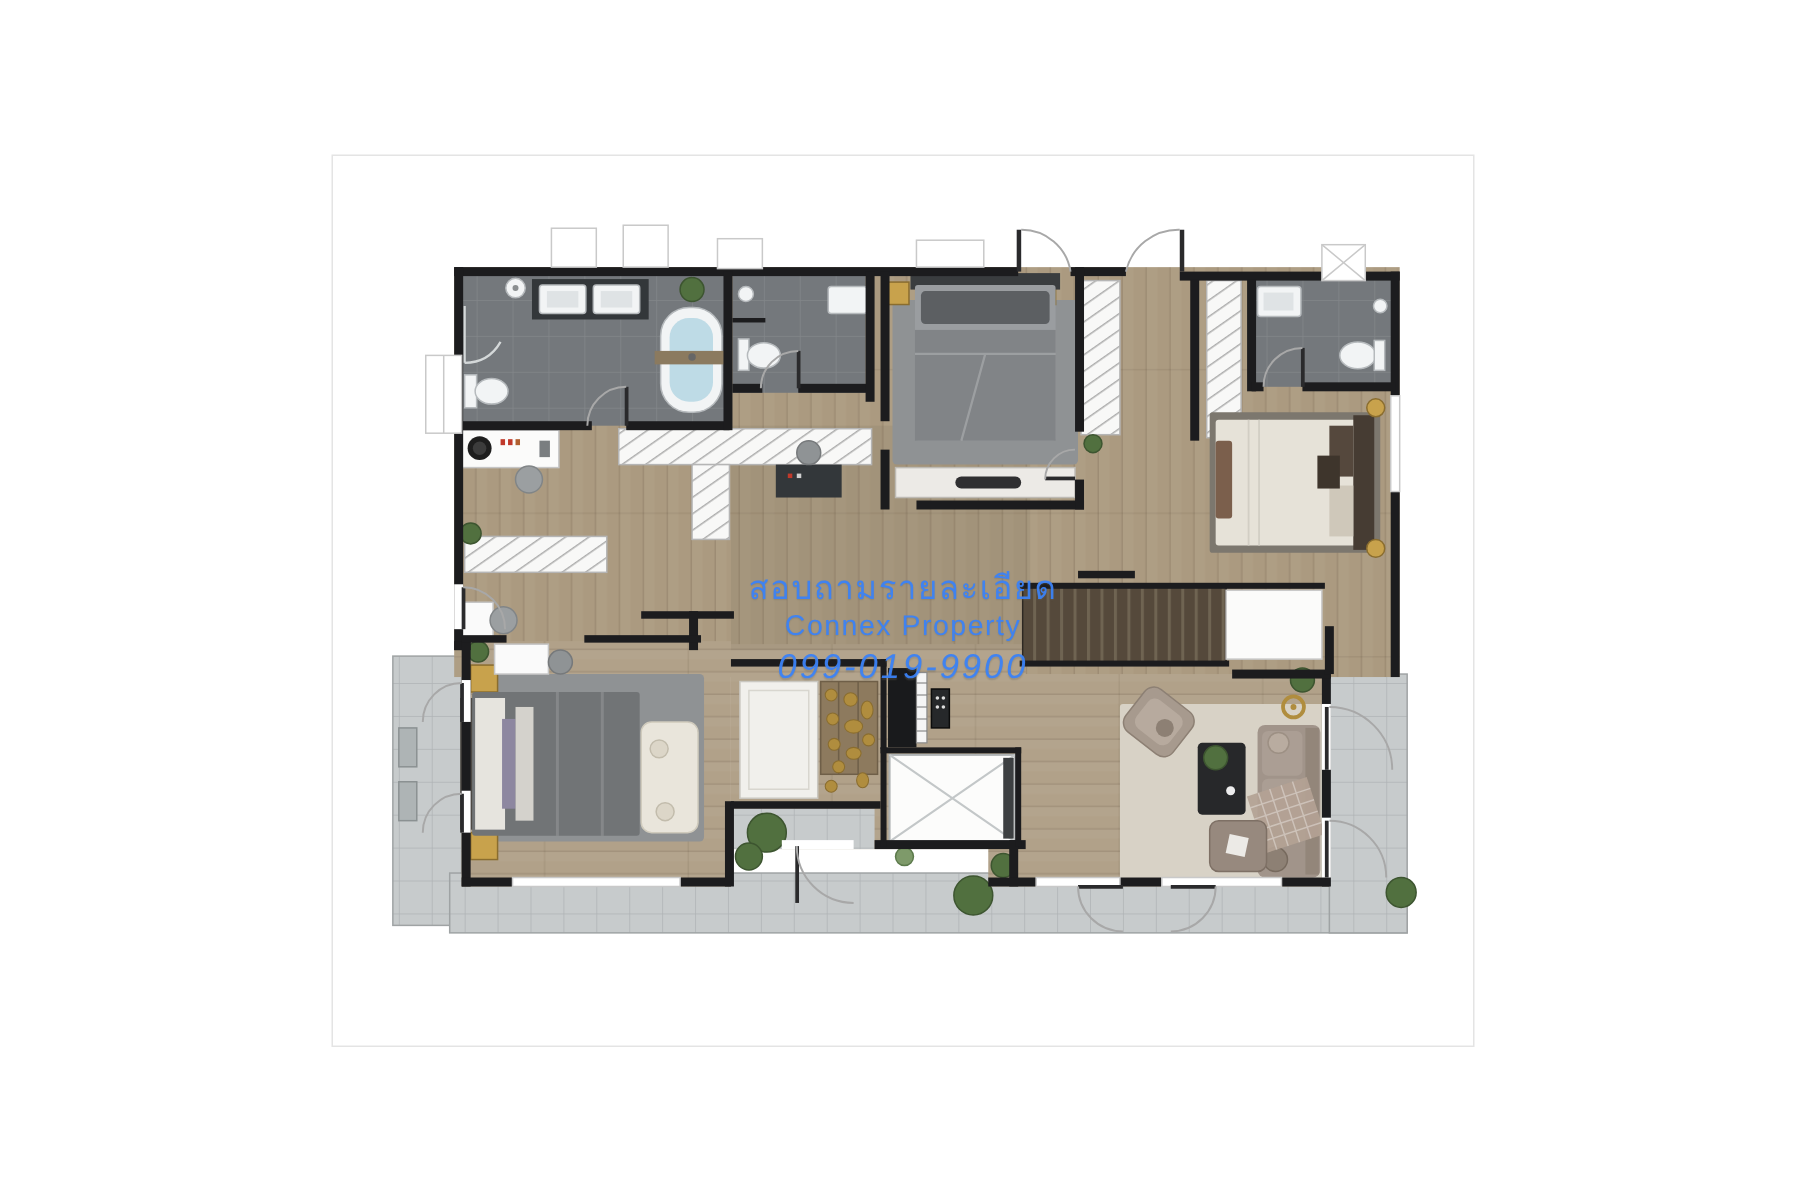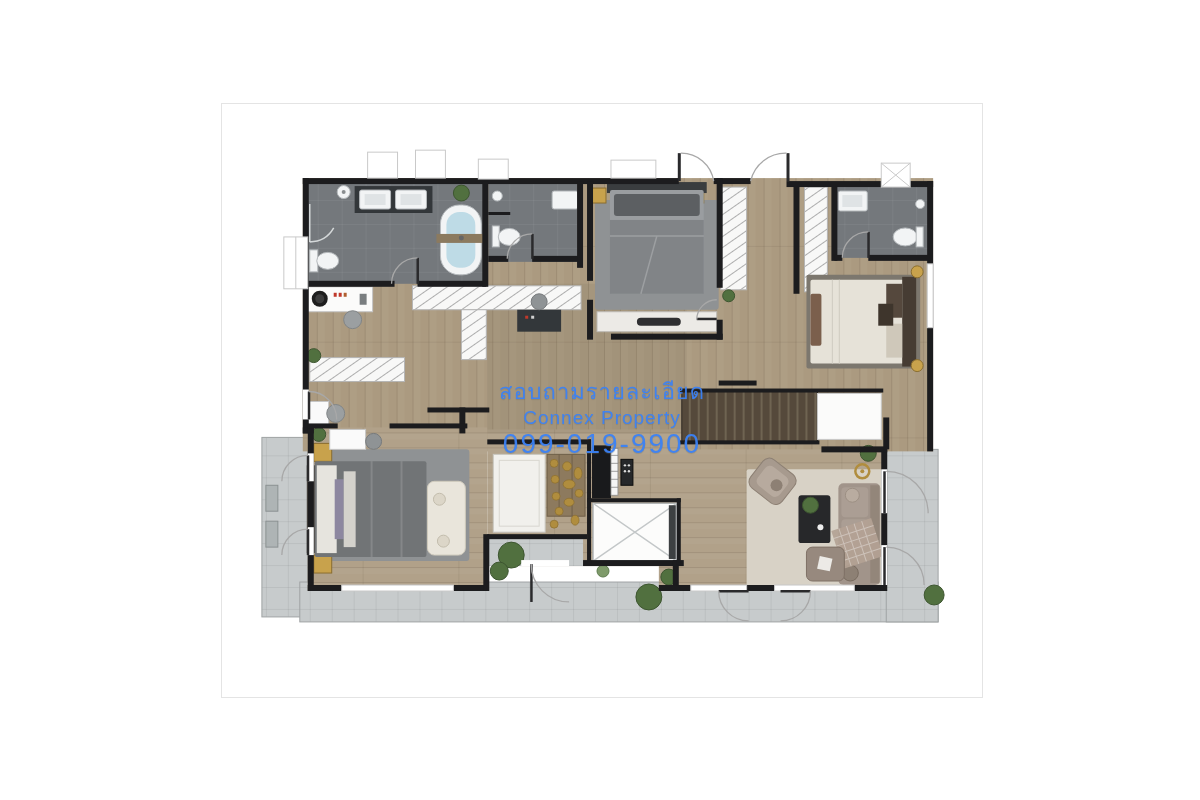--- a/index.html
+++ b/index.html
@@ -6,21 +6,21 @@
   .page{position:relative;width:1200px;height:800px;background:#ffffff;overflow:hidden;
         font-family:"Liberation Sans",sans-serif;}
   .frame{position:absolute;left:221px;top:103px;width:760px;height:593px;
          border:1px solid #e4e4e4;background:#ffffff;}
   .frame svg{position:absolute;left:0;top:0;}
   .watermark{position:absolute;left:130px;top:250px;width:500px;text-align:center;
              color:#3b82f6;opacity:.95;pointer-events:none;
              text-shadow:0 1px 1px rgba(110,105,95,.35);margin-top:24px;}
   .wm1{font-size:22px;line-height:27px;letter-spacing:1px;}
   .wm2{font-size:19px;line-height:25px;letter-spacing:1px;}
-  .wm3{font-size:28px;line-height:28px;letter-spacing:2px;}
+  .wm3{font-size:23px;line-height:28px;letter-spacing:2px;font-style:italic;}
   .wl{fill:#1c1c1e;}
   .win{fill:#ffffff;stroke:#c9c9c9;stroke-width:1;}
   .arc{fill:none;stroke:#a8a8a8;stroke-width:1.3;}
   .leaf{fill:#2a2a2c;}
   .fixt{fill:#f2f4f5;stroke:#b6babd;stroke-width:1;}
   .gold{fill:#b08d3e;stroke:#8a6d2f;stroke-width:.7;}
   .glow{fill:#c8a24c;stroke:#8a6d2f;stroke-width:1;}
   .plant{fill:#51703f;stroke:#3d5530;stroke-width:1;}
   .hatchbox{fill:url(#hatch);stroke:#b5b5b5;stroke-width:1;}
 </style>

